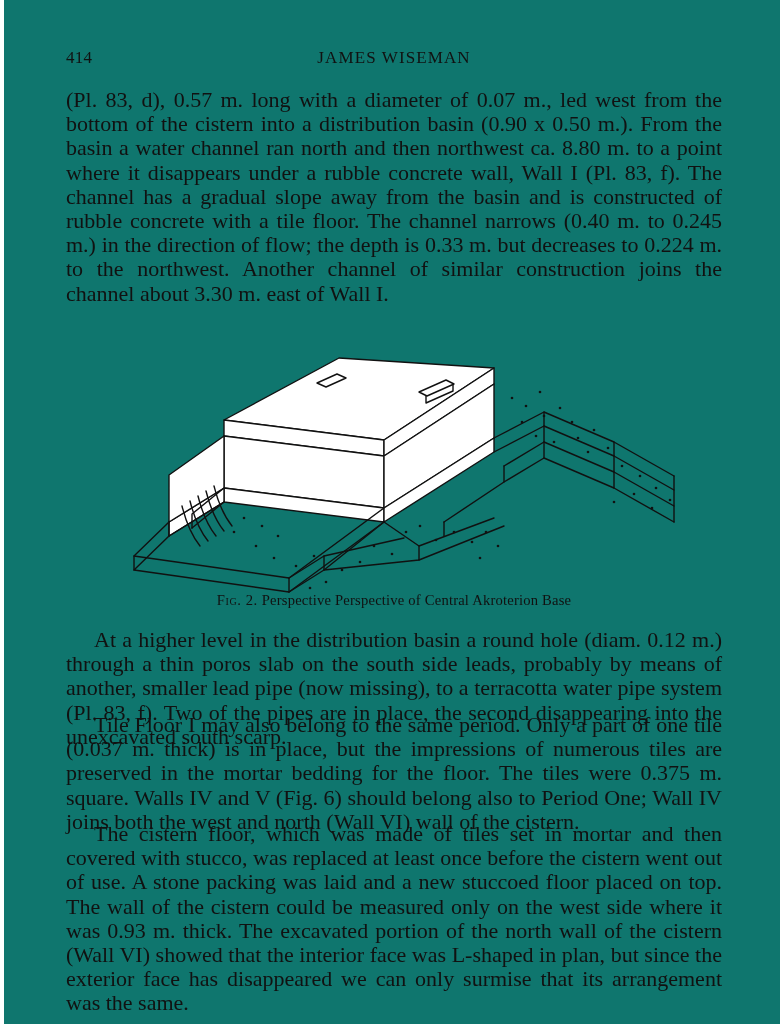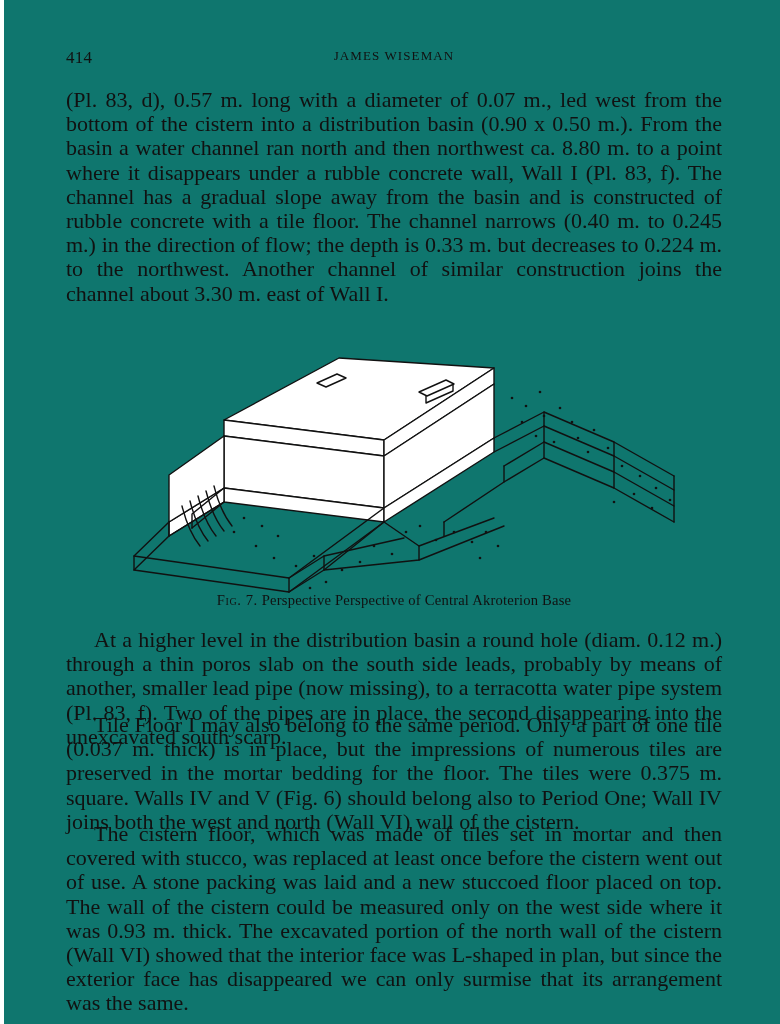--- a/index.html
+++ b/index.html
@@ -35,21 +35,21 @@
     top: 0;
     font-size: 17px;
     letter-spacing: 0.3px;
   }
   .running-title {
     position: absolute;
     left: 0;
     top: 0;
     width: 656px;
     text-align: center;
-    font-size: 13px;
+    font-size: 17px;
     font-variant: small-caps;
     letter-spacing: 1.1px;
   }
   .body-text {
     position: absolute;
     left: 62px;
     width: 656px;
     font-size: 22px;
     line-height: 24.2px;
     text-align: justify;
@@ -213,21 +213,21 @@
           <circle cx="160" cy="262" r="1.3"></circle>
         <circle cx="182" cy="276" r="1.3"></circle>
           <circle cx="200" cy="288" r="1.3"></circle>
         <circle cx="222" cy="296" r="1.3"></circle>
           <circle cx="240" cy="286" r="1.3"></circle>
       </g>
     </svg>
   </div>
 
   <div class="fig-caption">
-    <span class="fignum">Fig. 7.</span>
+    <span class="fignum">Fig. 2.</span>
     <span>Perspective Perspective of Central Akroterion Base</span>
   </div>
 
   <div class="body-text para indent" id="para-2">
     <span>At a higher level in the distribution basin a round hole (diam. 0.12 m.) through a thin poros slab on the south side leads, probably by means of another, smaller lead pipe (now missing), to a terracotta water pipe system (Pl. 83, f). Two of the pipes are in place, the second disappearing into the unexcavated south scarp.</span>
   </div>
 
   <div class="body-text para indent" id="para-3">
     <span>Tile Floor I may also belong to the same period. Only a part of one tile (0.037 m. thick) is in place, but the impressions of numerous tiles are preserved in the mortar bedding for the floor. The tiles were 0.375 m. square. Walls IV and V (Fig. 6) should belong also to Period One; Wall IV joins both the west and north (Wall VI) wall of the cistern.</span>
   </div>

